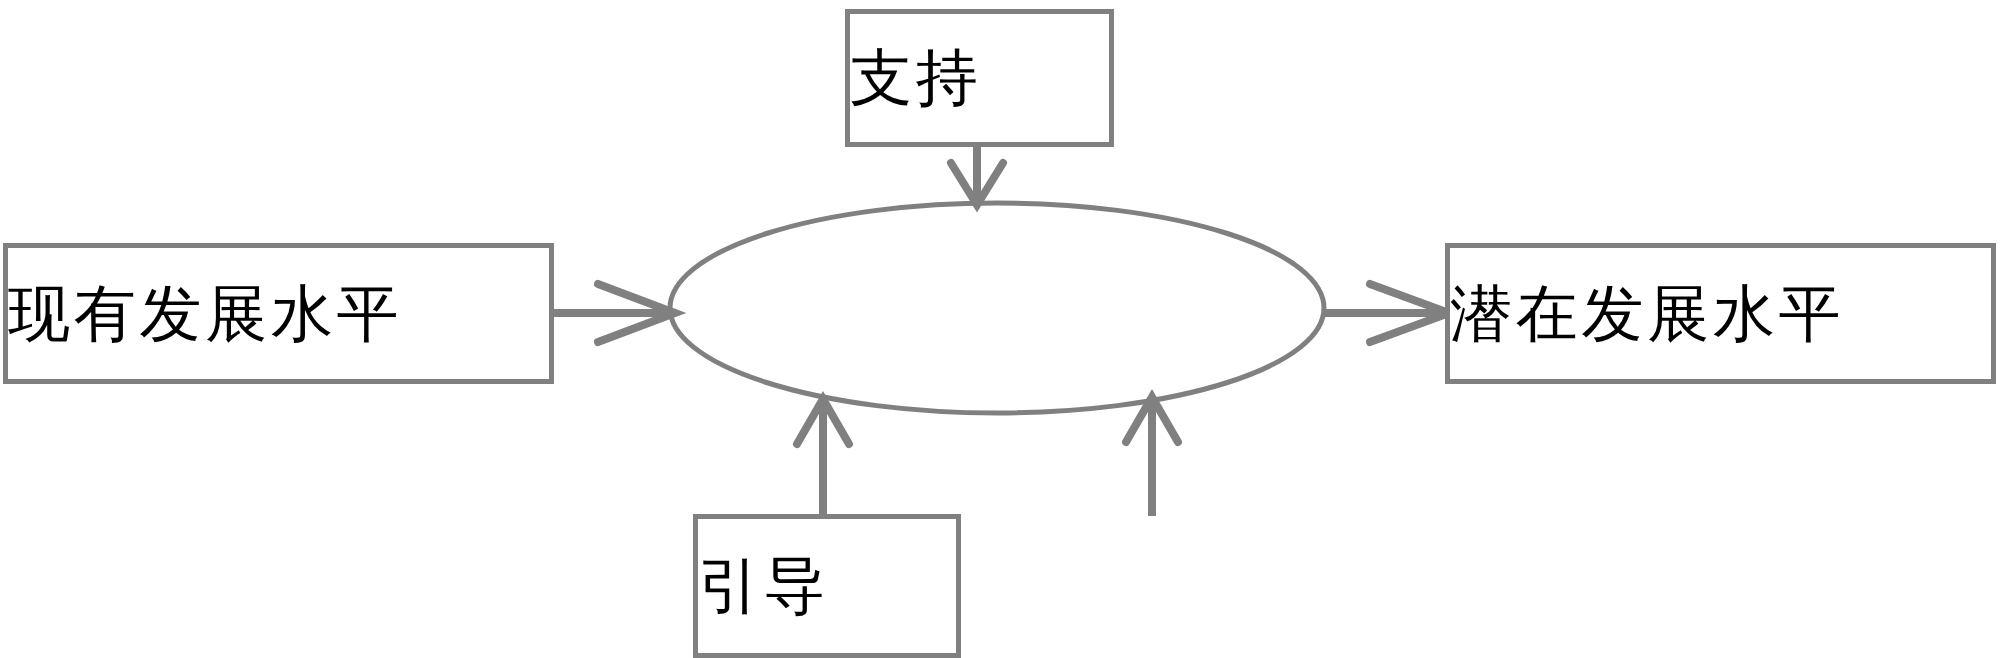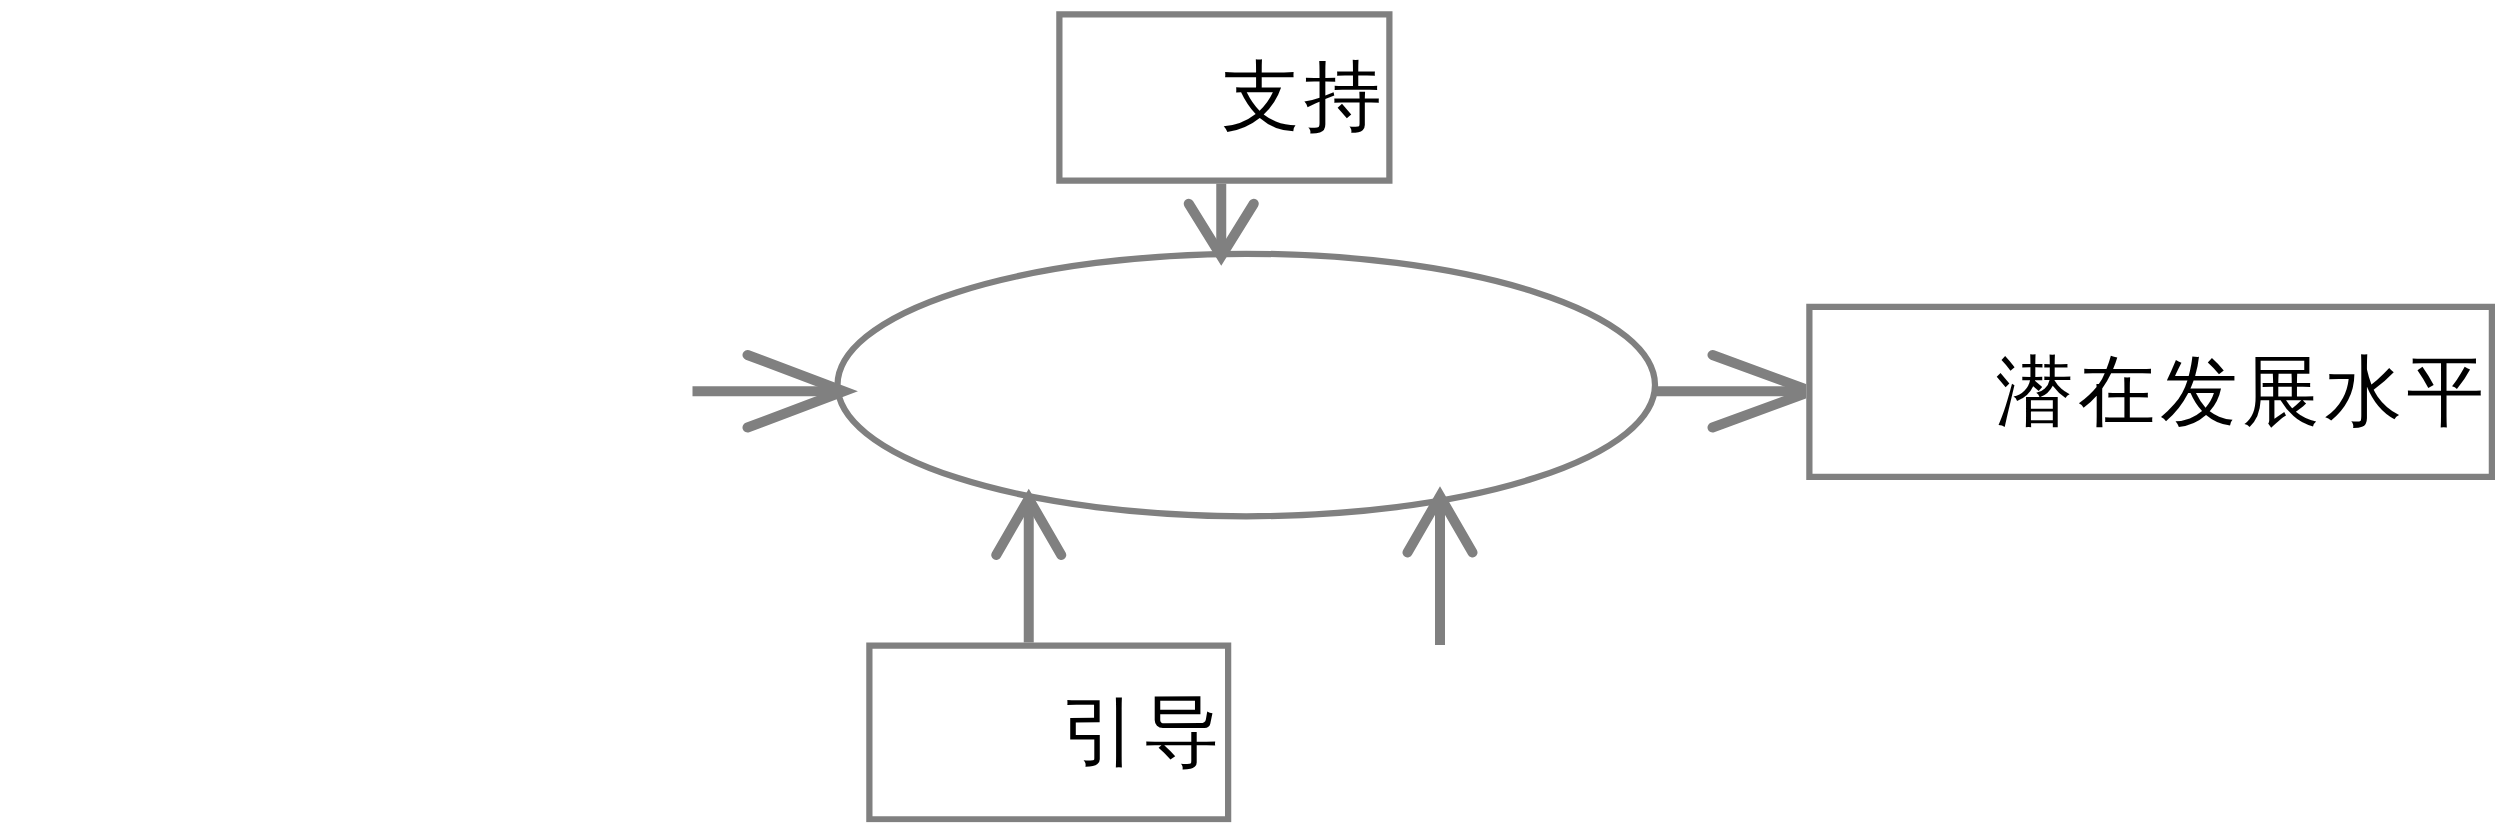--- a/index.html
+++ b/index.html
@@ -23,21 +23,21 @@
     left: 0;
     top: 0;
     width: 2000px;
     height: 658px;
   }
   .node {
     position: absolute;
     box-sizing: border-box;
     display: flex;
     align-items: center;
-    justify-content: flex-end;
+    justify-content: flex-start;
     background: #ffffff;
     color: #000000;
     line-height: 1;
     white-space: nowrap;
   }
   .node-box {
     border: 5px solid #808080;
   }
   .node-label {
     display: block;
@@ -50,24 +50,23 @@
     left: 845px;  top: 9px;   width: 269px; height: 138px;
     font-size: 62px;
   }
   #node-current-level {
     left: 3px;    top: 243px; width: 551px; height: 141px;
     font-size: 62px;
   }
   #node-potential-level {
     left: 1445px; top: 243px; width: 551px; height: 141px;
     font-size: 62px;
-    padding-left: 40px;
   }
   #node-guidance {
-    left: 693px;  top: 514px; width: 292px; height: 144px;
+    left: 693px;  top: 514px; width: 268px; height: 144px;
     font-size: 62px;
   }
   #node-assistance {
     left: 1023px; top: 514px; width: 272px; height: 144px;
     font-size: 62px;
   }
   #node-zpd {
     left: 668px;  top: 202px; width: 658px; height: 212px;
     font-size: 62px;
   }
@@ -104,20 +103,23 @@
     <g>
       <line x1="1152" y1="516" x2="1152" y2="399" stroke="#808080" stroke-width="8" stroke-linecap="butt"></line>
       <polyline points="1126,442 1152,397 1178,442" fill="none" stroke="#808080" stroke-width="8" stroke-linecap="round" stroke-linejoin="miter"></polyline>
     </g>
   </svg>
 
   <div class="node node-box" id="node-support">
     <span class="node-label">支持</span>
   </div>
 
+  <div class="node node-box" id="node-current-level">
+    <span class="node-label">现有发展水平</span>
+  </div>
 
 
   <div class="node node-box" id="node-potential-level">
     <span class="node-label">潜在发展水平</span>
   </div>
 
   <div class="node node-box" id="node-guidance">
     <span class="node-label">引导</span>
   </div>
 

